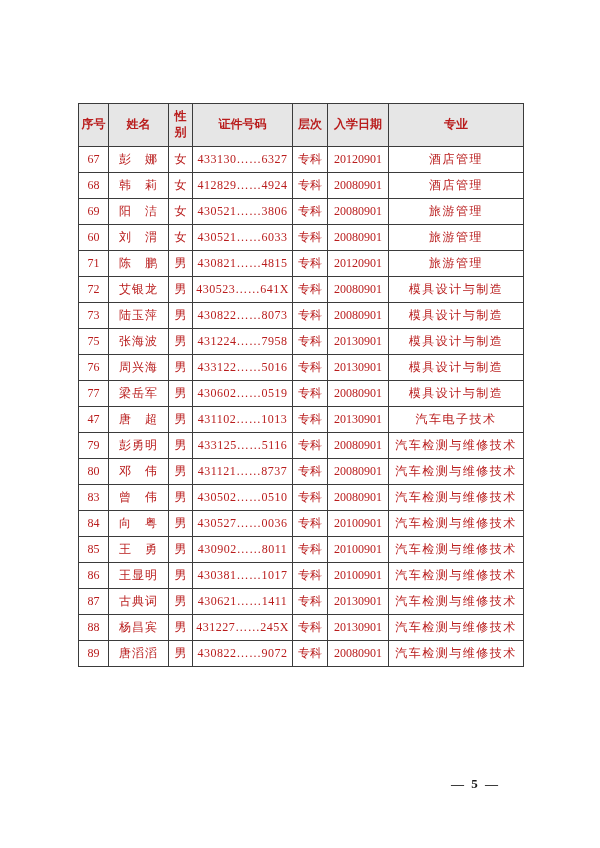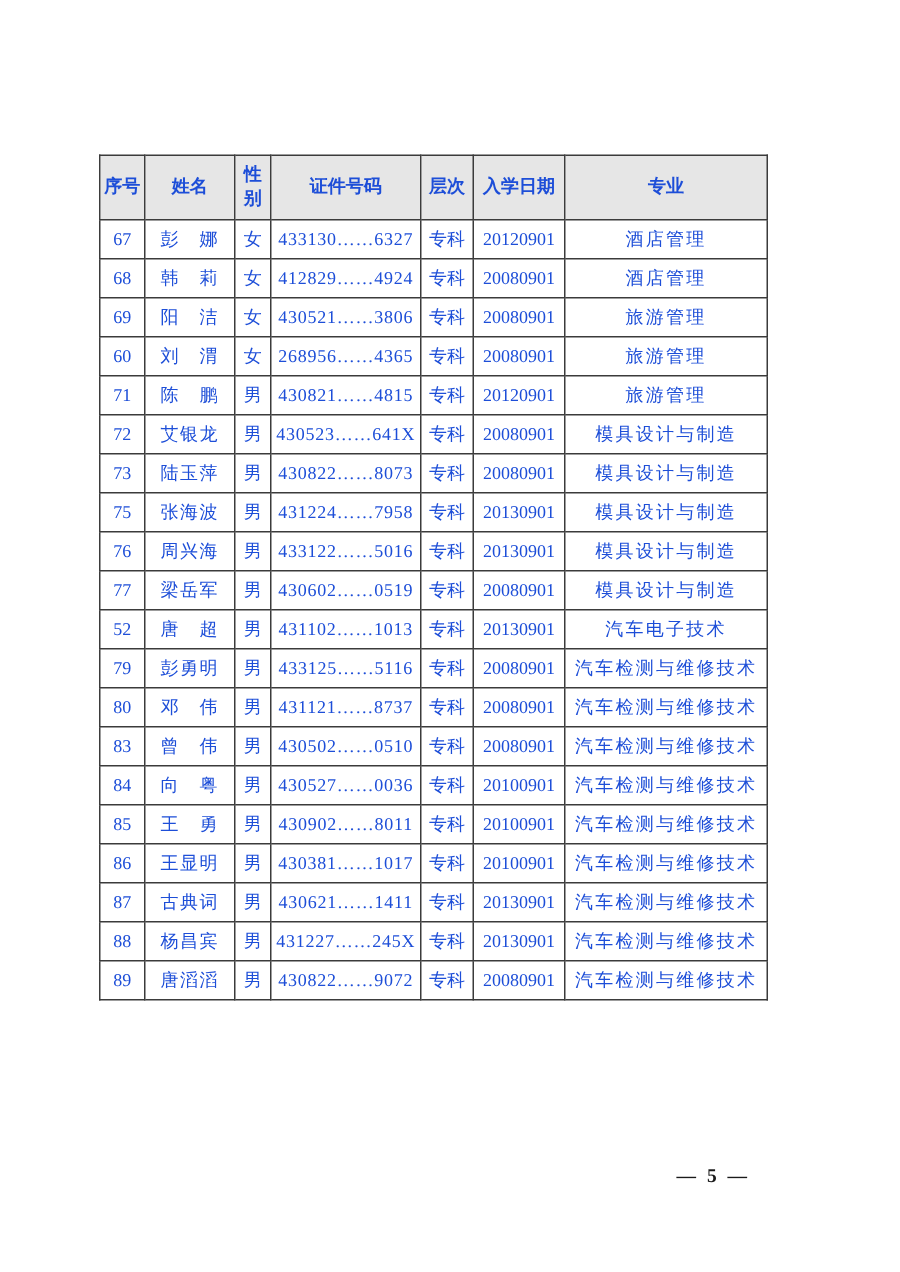--- a/index.html
+++ b/index.html
@@ -10,27 +10,27 @@
   }
   .page {
     position: relative;
     width: 600px;
     height: 848px;
     background: #ffffff;
     overflow: hidden;
   }
   table.roster {
     position: absolute;
-    left: 66px;
+    left: 78px;
     top: 103px;
     width: 445px;
     border-collapse: collapse;
     table-layout: fixed;
     font-size: 12px;
-    color: #1d4ed8;
+    color: #b91c1c;
   }
   table.roster th, table.roster td {
     border: 1px solid #3b3b3b;
     text-align: center;
     vertical-align: middle;
     padding: 0;
     overflow: hidden;
   }
   table.roster thead th {
     background: #e6e6e6;
@@ -119,21 +119,21 @@
           <td class="cell-gender">女</td>
           <td class="cell-id">430521……3806</td>
           <td class="cell-level">专科</td>
           <td class="cell-date">20080901</td>
           <td class="cell-major">旅游管理</td>
         </tr>
         <tr>
           <td class="cell-no">60</td>
           <td class="cell-name">刘　渭</td>
           <td class="cell-gender">女</td>
-          <td class="cell-id">268956……4365</td>
+          <td class="cell-id">430521……6033</td>
           <td class="cell-level">专科</td>
           <td class="cell-date">20080901</td>
           <td class="cell-major">旅游管理</td>
         </tr>
         <tr>
           <td class="cell-no">71</td>
           <td class="cell-name">陈　鹏</td>
           <td class="cell-gender">男</td>
           <td class="cell-id">430821……4815</td>
           <td class="cell-level">专科</td>
@@ -179,21 +179,21 @@
         <tr>
           <td class="cell-no">77</td>
           <td class="cell-name">梁岳军</td>
           <td class="cell-gender">男</td>
           <td class="cell-id">430602……0519</td>
           <td class="cell-level">专科</td>
           <td class="cell-date">20080901</td>
           <td class="cell-major">模具设计与制造</td>
         </tr>
         <tr>
-          <td class="cell-no">52</td>
+          <td class="cell-no">47</td>
           <td class="cell-name">唐　超</td>
           <td class="cell-gender">男</td>
           <td class="cell-id">431102……1013</td>
           <td class="cell-level">专科</td>
           <td class="cell-date">20130901</td>
           <td class="cell-major">汽车电子技术</td>
         </tr>
         <tr>
           <td class="cell-no">79</td>
           <td class="cell-name">彭勇明</td>

